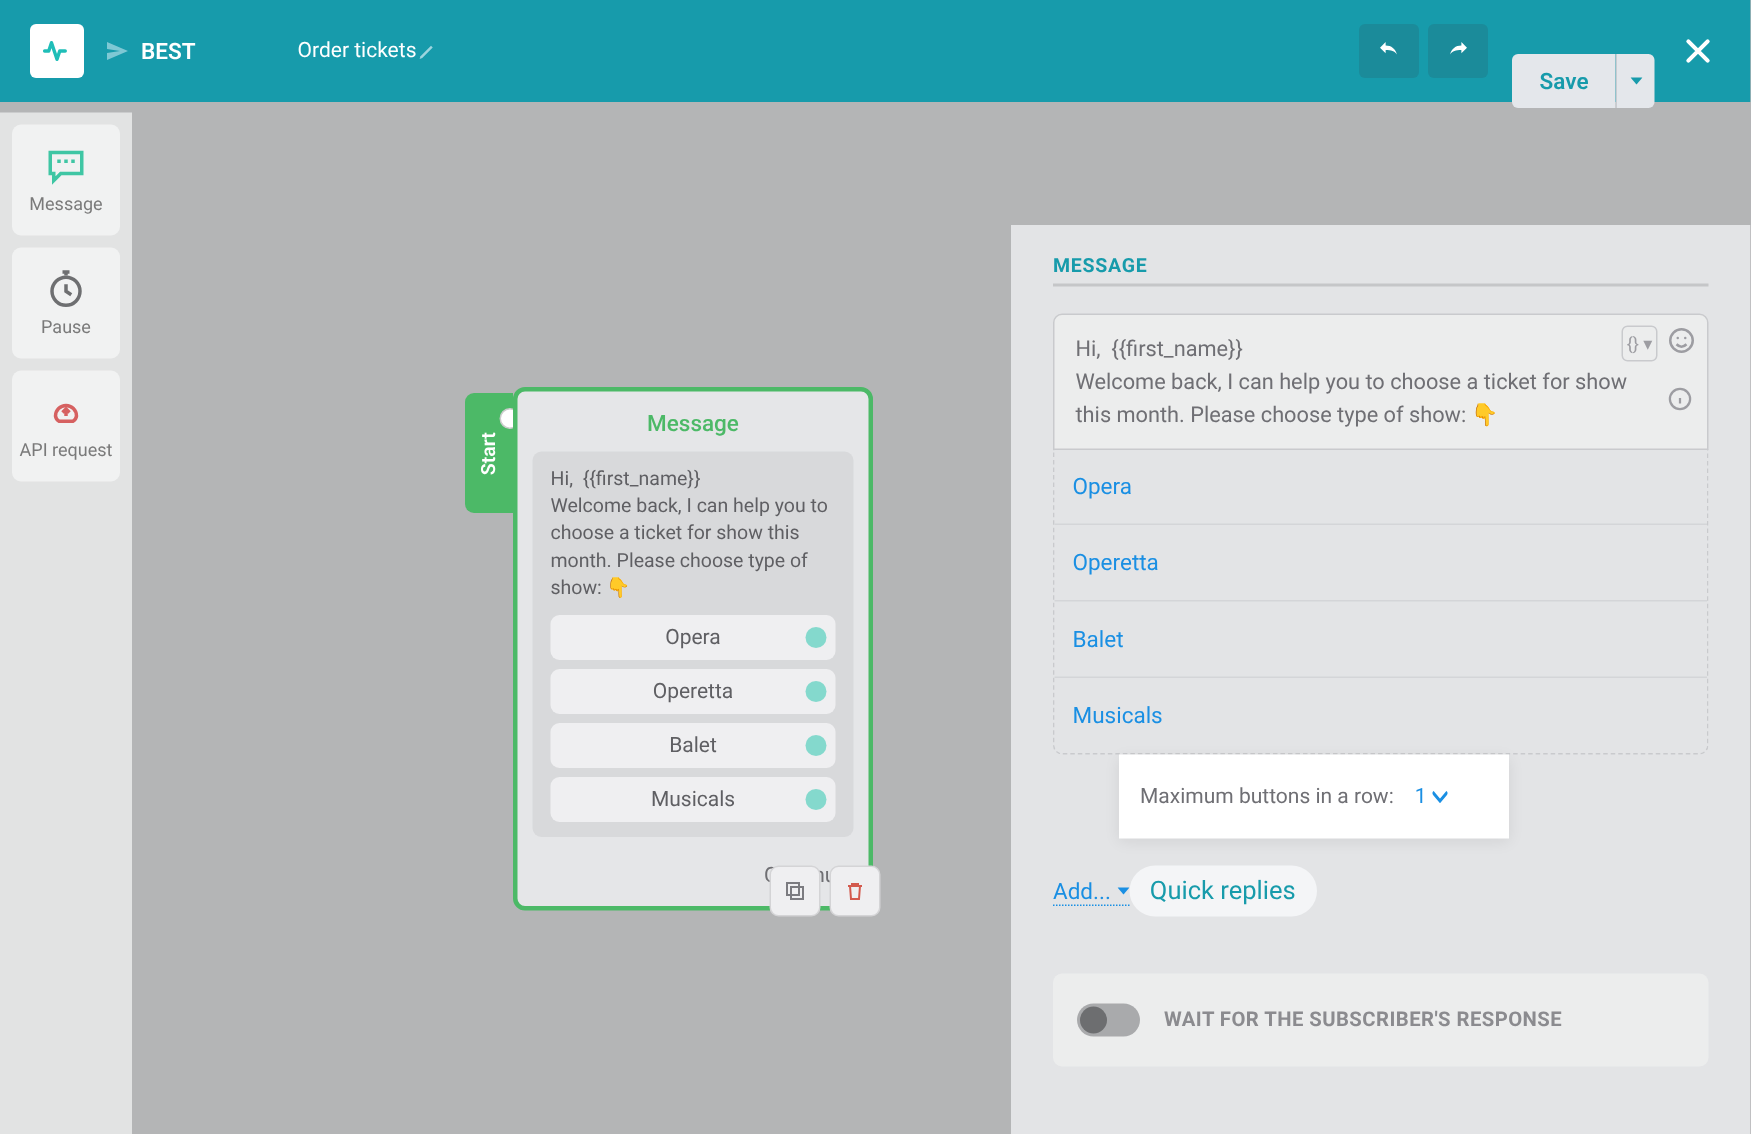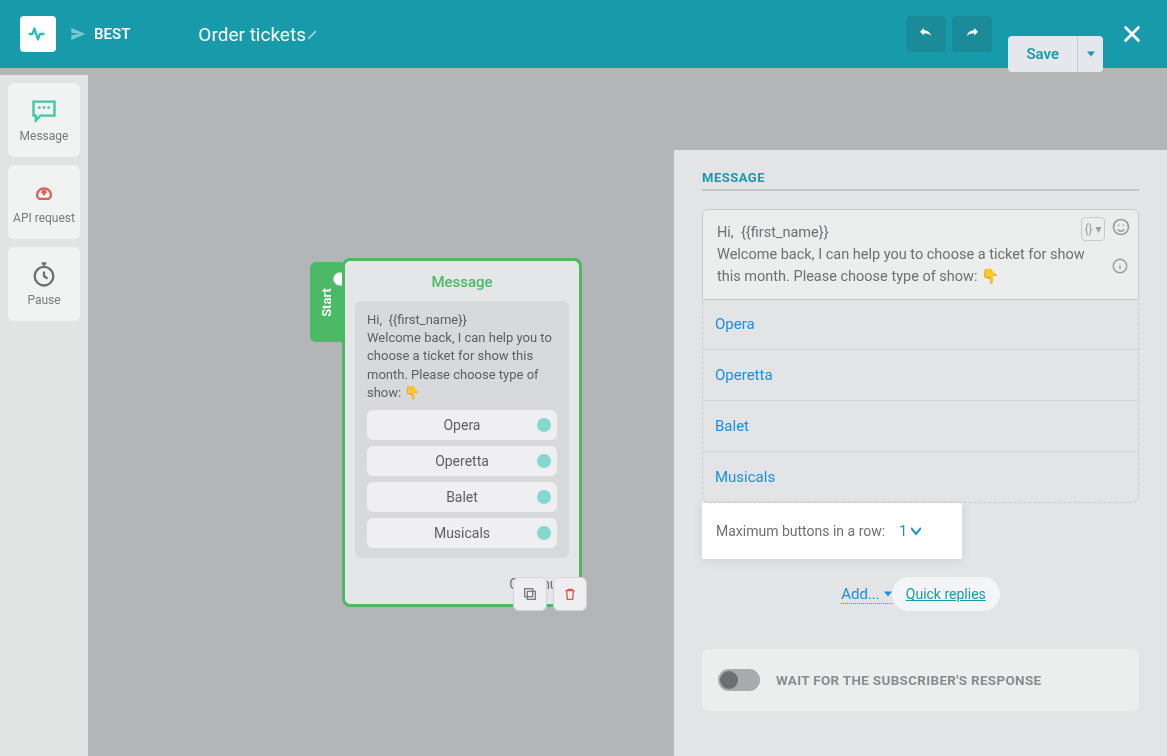--- a/index.html
+++ b/index.html
@@ -4,21 +4,21 @@
 <style>
   * { box-sizing: border-box; margin: 0; padding: 0; font-family: -apple-system, BlinkMacSystemFont, "Segoe UI", Roboto, sans-serif; }
   body { width: 1167px; height: 756px; background: #b4b5b6; overflow: hidden; position: relative; }
 
   
   .header { height: 68px; background: #179bab; display: flex; align-items: center; padding: 0 20px; justify-content: space-between; }
   .header-left { display: flex; align-items: center; gap: 14px; }
   .logo-box { width: 36px; height: 36px; background: #fff; border-radius: 4px; display:flex; align-items:center; justify-content:center; color:#1fbeb8; }
   .best-group { display:flex; align-items:center; gap:8px; color:#fff; font-weight:600; font-size:15px; }
   .crumb-sep {width:40px;}
-  .order-group { display:flex; align-items:center; gap:0; color:#fff; font-size:19px; }
+  .order-group { display:flex; align-items:center; gap:0; color:#fff; font-size:14px; }
   .header-right { display:flex; align-items:center; gap:6px; }
   .hdr-btn { width:40px; height:36px; background:#1b8b9a; border:none; border-radius:4px; color:#fff; display:flex;align-items:center;justify-content:center; cursor:pointer; }
   .save-btn { height:36px; padding:0 18px; background:#e4e7eb; color:#179bab; border:none; font-weight:600; font-size:15px; border-radius:4px 0 0 4px; cursor:pointer; }
   .save-drop { width:26px; height:36px; background:#e4e7eb; border:none; border-left:1px solid #c8cbd0; border-radius:0 4px 4px 0; color:#179bab; cursor:pointer; display:flex;align-items:center;justify-content:center; }
   .close-x { width:30px; height:30px; display:flex; align-items:center; justify-content:center; color:#fff; cursor:pointer; margin-left:8px; }
 
   
   .sidebar { position:absolute; left:0; top:75px; width:88px; height:681px; background:#e2e3e3; padding:8px; display:flex; flex-direction:column; gap:8px; }
   .side-item { background:#f1f2f2; border-radius:6px; height:74px; display:flex; flex-direction:column; align-items:center; justify-content:center; gap:4px; cursor:pointer; color:#7a7a7a; font-size:12px; }
   .side-item svg { width:30px; height:28px; }
@@ -48,25 +48,25 @@
   .panel { position:absolute; right:0; top:75px; width:493px; height:681px; background:#e3e4e6; padding:16px 28px; overflow:hidden; }
   .panel-title { color:#179bab; font-size:13px; font-weight:700; letter-spacing:.5px; padding:4px 0; border-bottom:2px solid #c5c6c8; margin-bottom:18px; }
   .msg-box { background:#eceded; border:1px solid #c9cacd; border-radius:6px 6px 0 0; padding:12px 40px 12px 14px; color:#6f6f74; font-size:14.5px; line-height:1.5; position:relative; resize:vertical; min-height:74px;}
   .msg-tools { position:absolute; right:8px; top:8px; display:flex; gap:6px; color:#9d9da2; }
   .msg-tools .t { width:24px; height:24px; border:1px solid #c9cacd; border-radius:4px; display:flex; align-items:center; justify-content:center; font-size:12px; cursor:pointer; }
   .msg-info { position:absolute; right:10px; top:48px; color:#9d9da2; }
   .btn-list { border:1px dashed #c9cacd; border-top:none; border-radius:0 0 6px 6px; margin-top:-1px; }
   .btn-row { border-bottom:1px solid #d4d5d8; padding:16px 12px; color:#1a8fe3; font-size:15px; cursor:pointer; }
   .btn-row:last-of-type { border-bottom:none; }
   .add-btn-row { text-align:center; color:#6f6f74; font-size:15px; padding:12px; cursor:pointer; }
-  .max-row { background:#fff; margin-top:0; padding:20px 14px; display:flex; align-items:center; gap:14px; color:#6f6f74; font-size:14px; box-shadow: 0 2px 10px rgba(0,0,0,.08); width:260px; position:relative; z-index:2; }
+  .max-row { background:#fff; margin-top:0; padding:20px 14px; display:flex; align-items:center; gap:14px; color:#6f6f74; font-size:14px; box-shadow: 0 2px 10px rgba(0,0,0,.08); width:260px; position:relative; z-index:2;margin-left:44px; }
   .max-val { color:#1a8fe3; font-size:14px; display:flex; align-items:center; gap:4px; cursor:pointer; }
-  .lower { display:flex; justify-content:center; align-items:center; margin-top:18px; }
+  .lower { display:flex; justify-content:flex-start; align-items:center; margin-top:18px; }
   .add-link { color:#1a8fe3; font-size:15px; cursor:pointer; border-bottom:1px dotted #1a8fe3; display:inline-flex; align-items:center; gap:4px; }
-  .quick { background:#f4f5f7; height:34px; padding:0 14px; border-radius:18px; color:#179bab; font-size:14px; display:flex; align-items:center; cursor:pointer;text-decoration:underline; }
+  .quick { background:#f4f5f7; height:34px; padding:0 14px; border-radius:18px; color:#179bab; font-size:17px; display:flex; align-items:center; cursor:pointer; }
   .wait-box { background:#eceded; border-radius:6px; margin-top:38px; padding:20px 16px; display:flex; align-items:center; gap:16px; }
   .toggle { width:42px; height:22px; background:#a9aaac; border-radius:11px; position:relative; cursor:pointer; }
   .toggle::after { content:''; position:absolute; left:2px; top:2px; width:18px; height:18px; background:#6d6e70; border-radius:50%; }
   .wait-label { color:#8b8b8f; font-size:13.5px; font-weight:700; letter-spacing:.3px; }
 
   svg { display:block; }
 </style>
 </head>
 <body>
 
@@ -121,31 +121,31 @@
 <div class="sidebar">
   <div class="side-item">
     <svg viewBox="0 0 24 24">
         <path d="M3 4h18v12H9l-4 4V16H3z" fill="none" stroke="#3fc6a4" stroke-width="2"></path>
         <path d="M7 9h2M11 9h2M15 9h2" stroke="#3fc6a4" stroke-width="2"></path>
       </svg>
     <span>Message</span>
   </div>
   <div class="side-item">
     <svg viewBox="0 0 24 24">
+        <circle cx="12" cy="13" r="8" fill="none" stroke="#6e6f71" stroke-width="2"></circle>
+        <path d="M12 9v4l3 2M10 2h4M12 2v2" stroke="#6e6f71" stroke-width="2" fill="none"></path>
+      </svg>
+    <span>Pause</span>
+  </div>
+  <div class="side-item">
+    <svg viewBox="0 0 24 24">
         <path d="M6 14a6 6 0 0112 0 4 4 0 01-2 3H8a4 4 0 01-2-3z" fill="none" stroke="#d66161" stroke-width="2"></path>
         <path d="M12 14v-4m-2 2l2-2 2 2" stroke="#d66161" stroke-width="2" fill="none"></path>
       </svg>
     <span>API request</span>
-  </div>
-  <div class="side-item">
-    <svg viewBox="0 0 24 24">
-        <circle cx="12" cy="13" r="8" fill="none" stroke="#6e6f71" stroke-width="2"></circle>
-        <path d="M12 9v4l3 2M10 2h4M12 2v2" stroke="#6e6f71" stroke-width="2" fill="none"></path>
-      </svg>
-    <span>Pause</span>
   </div>
 </div>
 
 <div class="canvas">
   <div class="start-tag">
       <span>Start</span>
     </div>
   <div class="start-port"></div>
 
   <div class="node">

